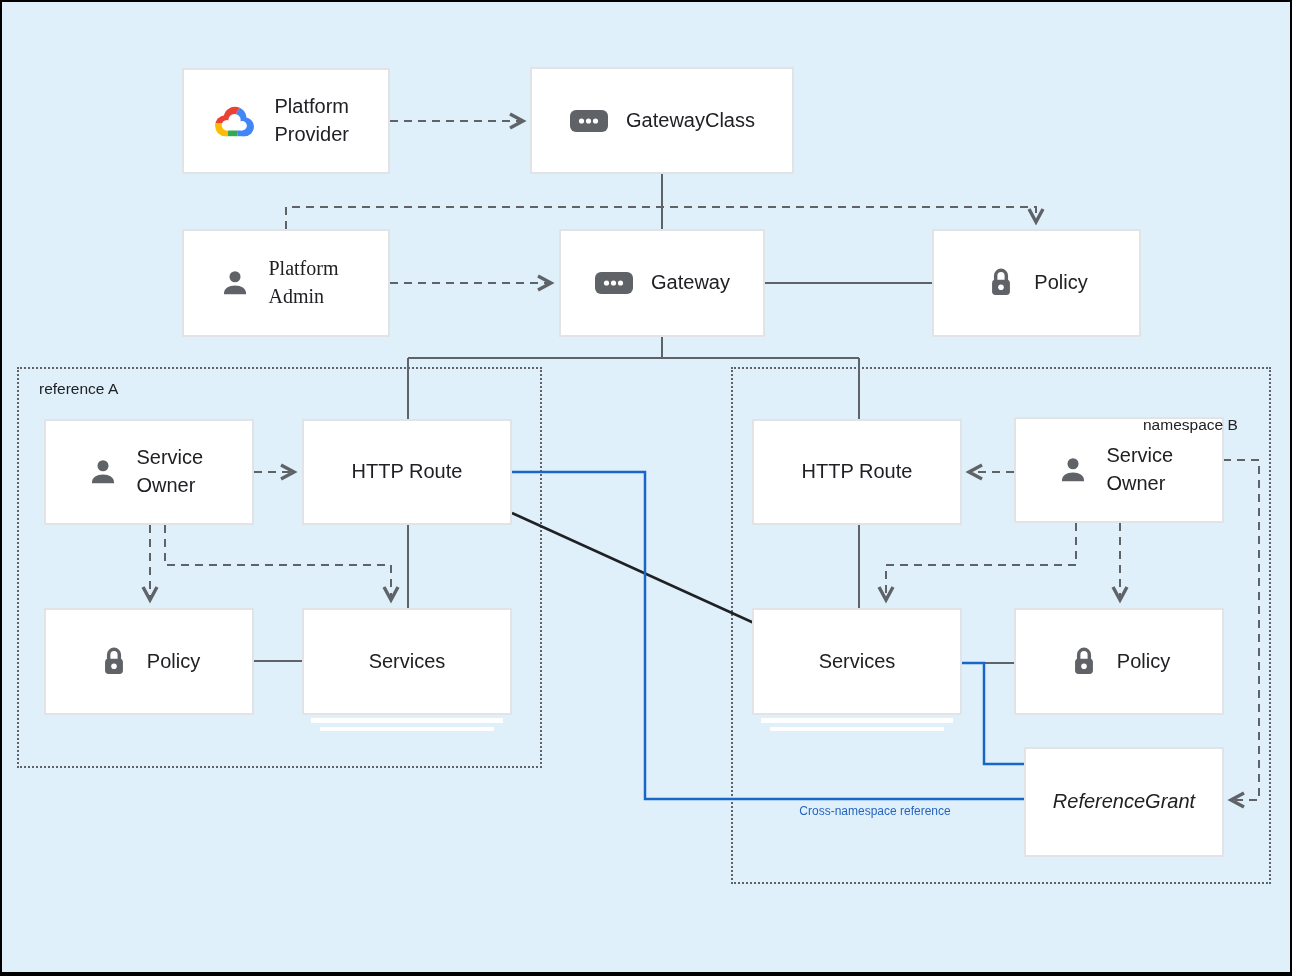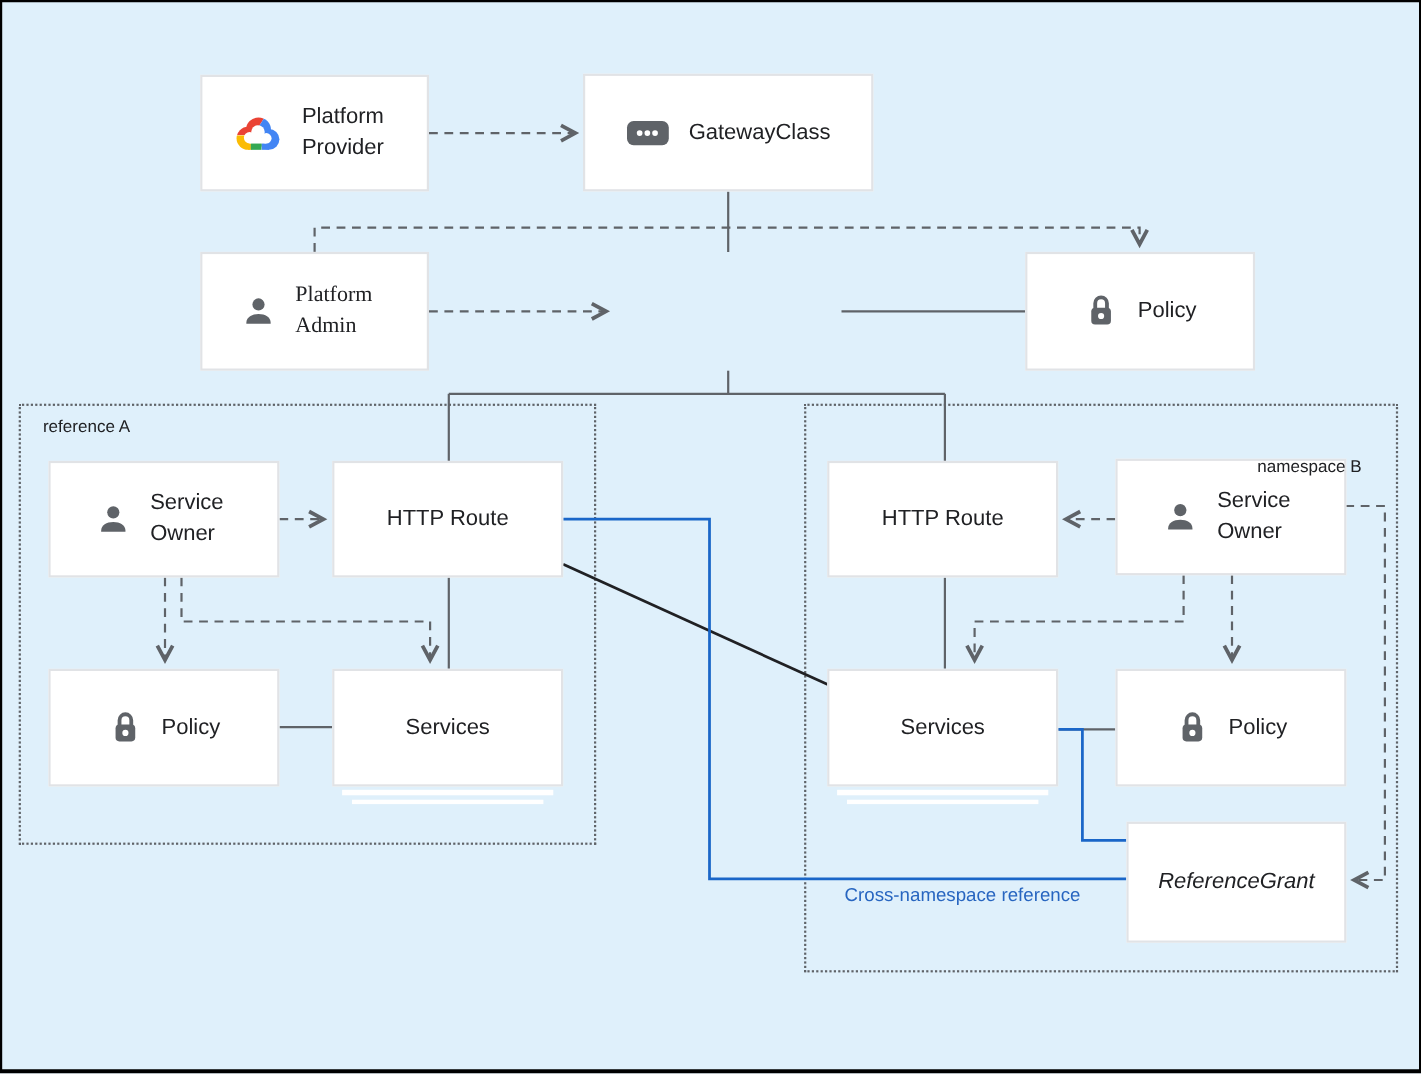--- a/index.html
+++ b/index.html
@@ -37,21 +37,21 @@
   .stacked::before{
     content:"";position:absolute;left:7px;right:7px;bottom:-10px;height:5px;background:#fff;
   }
   .stacked::after{
     content:"";position:absolute;left:16px;right:16px;bottom:-18px;height:4px;background:#fff;
   }
   .xns-label{
     position:absolute;z-index:3;
     left:755px;top:802px;width:236px;
     text-align:center;
-    font-size:17px;color:#2765C0;
+    font-size:12px;color:#2765C0;
   }
 </style>
 </head>
 <body>
 
 <div class="canvas">
 
   <svg class="wires" width="1292" height="976" viewBox="0 0 1292 976">
     <defs>
       <marker id="arrow" viewBox="0 0 10 10" refX="8" refY="5" markerWidth="10" markerHeight="10" orient="auto-start-reverse">
@@ -166,20 +166,31 @@
   <div class="node" style="left:180px;top:227px;width:208px;height:108px;">
     <span class="icon">
       <svg width="34" height="34" viewBox="0 0 24 24">
         <circle cx="12" cy="7.6" r="3.9" fill="#5F6368"></circle>
         <path d="M4.2 19.4 C4.2 15.8 7.7 13.8 12 13.8 C16.3 13.8 19.8 15.8 19.8 19.4 L19.8 20 L4.2 20 Z" fill="#5F6368"></path>
       </svg>
     </span>
     <span class="label" style="width:86px;font-family:Liberation Serif, serif;">Platform Admin</span>
   </div>
 
+  <div class="node" style="left:557px;top:227px;width:206px;height:108px;">
+    <span class="icon">
+      <svg width="40" height="24" viewBox="0 0 40 24">
+        <rect x="1" y="1" width="38" height="22" rx="6" fill="#5F6368"></rect>
+        <circle cx="12.5" cy="12" r="2.6" fill="#fff"></circle>
+          <circle cx="19.5" cy="12" r="2.6" fill="#fff"></circle>
+          <circle cx="26.5" cy="12" r="2.6" fill="#fff"></circle>
+      </svg>
+    </span>
+    <span class="label">Gateway</span>
+  </div>
 
   <div class="node" style="left:930px;top:227px;width:209px;height:108px;">
     <span class="icon">
       <svg width="32" height="36" viewBox="0 0 24 26">
         <path d="M8 11 V7.5 a4 4 0 0 1 8 0 V11" stroke="#5F6368" stroke-width="2.6" fill="none"></path>
         <rect x="5.3" y="10.5" width="13.4" height="11.5" rx="2.6" fill="#5F6368"></rect>
         <circle cx="12" cy="16.2" r="2.1" fill="#fff"></circle>
       </svg>
     </span>
     <span class="label">Policy</span>

